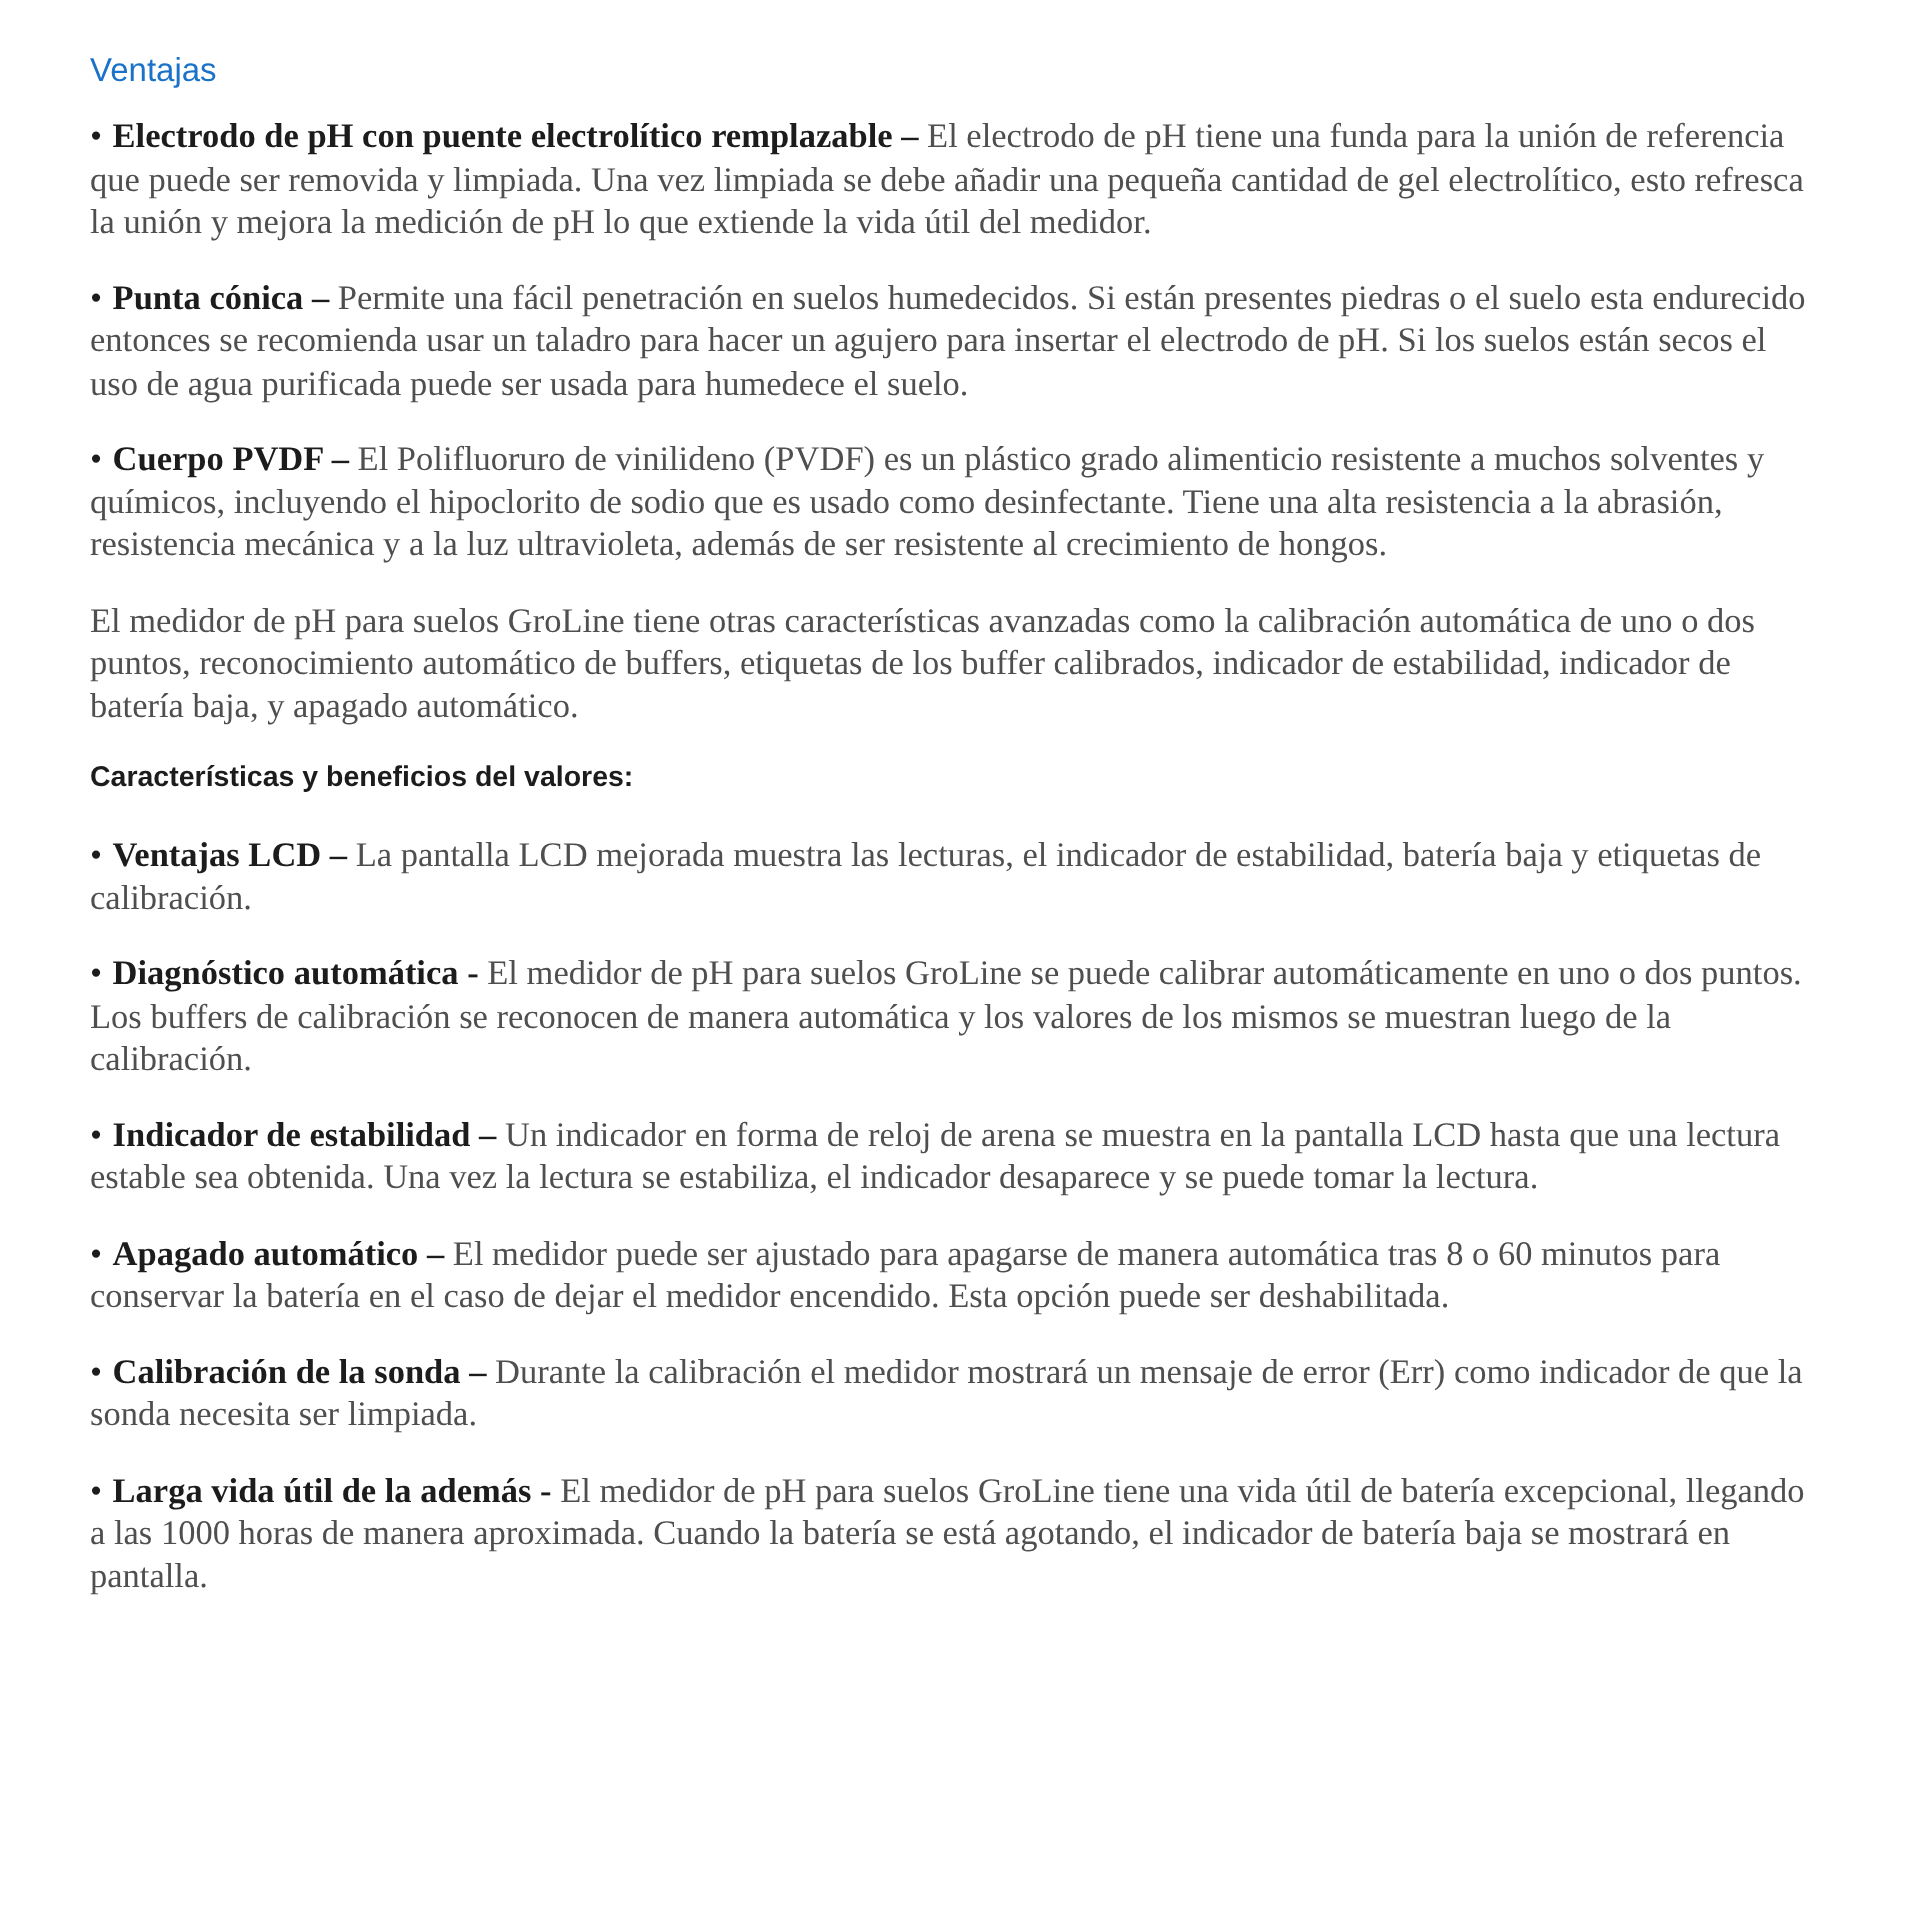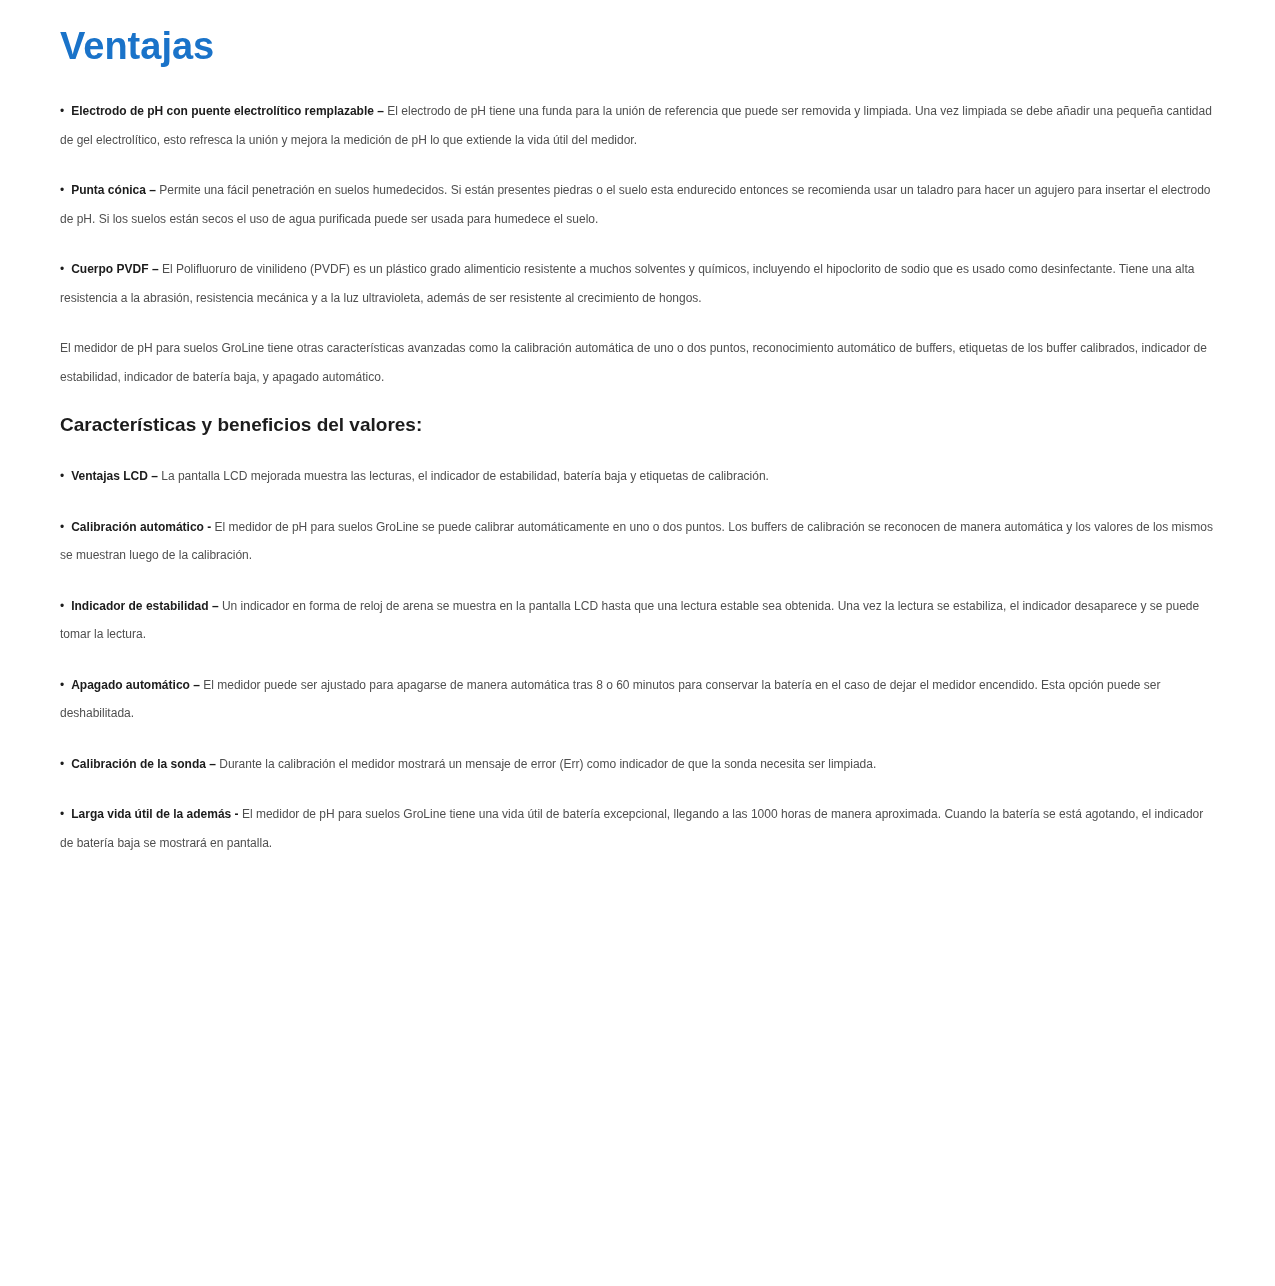--- a/index.html
+++ b/index.html
@@ -7,39 +7,40 @@
     position: relative;
     width: 1275px;
     height: 1286px;
     box-sizing: border-box;
     padding: 28px 60px 0 60px;
     overflow: hidden;
     background: #ffffff;
     font-family: "Liberation Sans", sans-serif;
   }
   .title {
-    margin: 0 0 32px 0;
-    font-size: 38px;
+    margin: 0 0 12px 0;
+    font-size: 22px;
     line-height: 37px;
-    font-weight: bold;
+    font-weight: normal;
     color: #1a73c9;
   }
   .section-heading {
     margin: 0 0 26px 0;
     font-size: 19px;
     line-height: 23px;
     font-weight: bold;
     color: #1c1c1c;
   }
   .item, .para {
     margin: 0 0 22px 0;
-    font-size: 12px;
+    font-size: 23px;
     line-height: 28.5px;
     color: #4f4f4f;
     font-weight: normal;
+    font-family: Liberation Serif, serif;
   }
   .item .marker {
     color: #1c1c1c;
     margin-right: 7px;
   }
   .item .lead {
     color: #1c1c1c;
     font-weight: bold;
   }
 </style>
@@ -56,21 +57,21 @@
   <p class="item"><span class="marker">•</span><strong class="lead">Punta cónica – </strong><span class="text">Permite una fácil penetración en suelos humedecidos. Si están presentes piedras o el suelo esta endurecido entonces se recomienda usar un taladro para hacer un agujero para insertar el electrodo de pH. Si los suelos están secos el uso de agua purificada puede ser usada para humedece el suelo.</span></p>
 
   <p class="item"><span class="marker">•</span><strong class="lead">Cuerpo PVDF – </strong><span class="text">El Polifluoruro de vinilideno (PVDF) es un plástico grado alimenticio resistente a muchos solventes y químicos, incluyendo el hipoclorito de sodio que es usado como desinfectante. Tiene una alta resistencia a la abrasión, resistencia mecánica y a la luz ultravioleta, además de ser resistente al crecimiento de hongos.</span></p>
 
   <p class="para">El medidor de pH para suelos GroLine tiene otras características avanzadas como la calibración automática de uno o dos puntos, reconocimiento automático de buffers, etiquetas de los buffer calibrados, indicador de estabilidad, indicador de batería baja, y apagado automático.</p>
 
   <h2 class="section-heading">Características y beneficios del valores:</h2>
 
   <p class="item"><span class="marker">•</span><strong class="lead">Ventajas LCD – </strong><span class="text">La pantalla LCD mejorada muestra las lecturas, el indicador de estabilidad, batería baja y etiquetas de calibración.</span></p>
 
-  <p class="item"><span class="marker">•</span><strong class="lead">Calibración automático - </strong><span class="text">El medidor de pH para suelos GroLine se puede calibrar automáticamente en uno o dos puntos. Los buffers de calibración se reconocen de manera automática y los valores de los mismos se muestran luego de la calibración.</span></p>
+  <p class="item"><span class="marker">•</span><strong class="lead">Diagnóstico automática - </strong><span class="text">El medidor de pH para suelos GroLine se puede calibrar automáticamente en uno o dos puntos. Los buffers de calibración se reconocen de manera automática y los valores de los mismos se muestran luego de la calibración.</span></p>
 
   <p class="item"><span class="marker">•</span><strong class="lead">Indicador de estabilidad – </strong><span class="text">Un indicador en forma de reloj de arena se muestra en la pantalla LCD hasta que una lectura estable sea obtenida. Una vez la lectura se estabiliza, el indicador desaparece y se puede tomar la lectura.</span></p>
 
   <p class="item"><span class="marker">•</span><strong class="lead">Apagado automático – </strong><span class="text">El medidor puede ser ajustado para apagarse de manera automática tras 8 o 60 minutos para conservar la batería en el caso de dejar el medidor encendido. Esta opción puede ser deshabilitada.</span></p>
 
   <p class="item"><span class="marker">•</span><strong class="lead">Calibración de la sonda – </strong><span class="text">Durante la calibración el medidor mostrará un mensaje de error (Err) como indicador de que la sonda necesita ser limpiada.</span></p>
 
   <p class="item"><span class="marker">•</span><strong class="lead">Larga vida útil de la además - </strong><span class="text">El medidor de pH para suelos GroLine tiene una vida útil de batería excepcional, llegando a las 1000 horas de manera aproximada. Cuando la batería se está agotando, el indicador de batería baja se mostrará en pantalla.</span></p>
 
 

